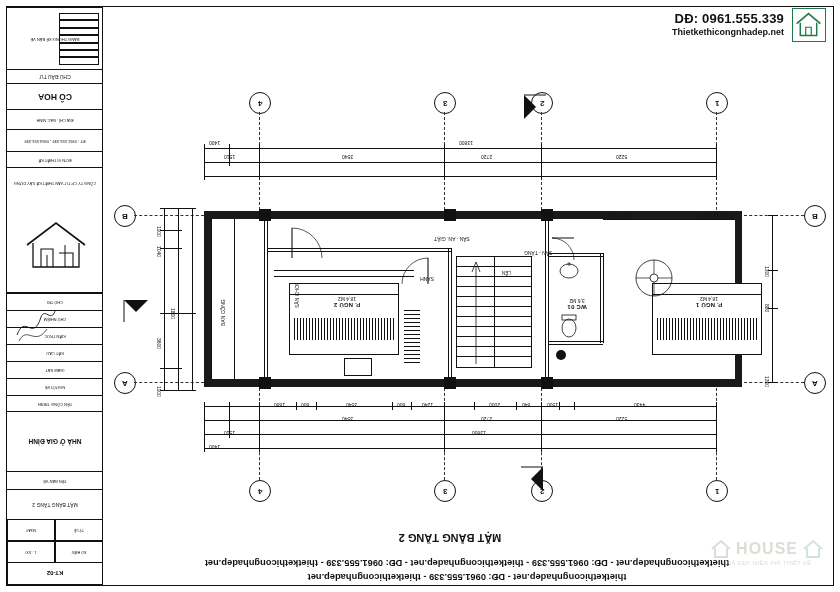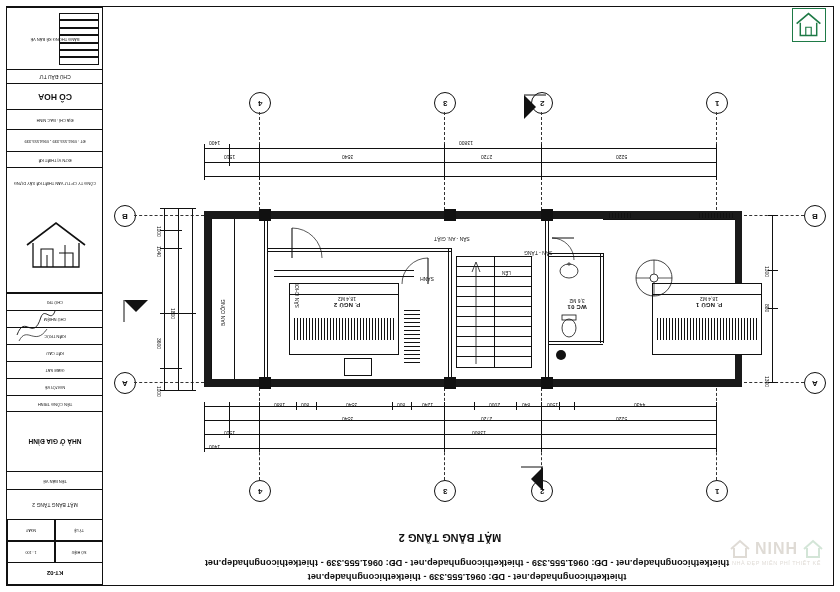--- a/index.html
+++ b/index.html
@@ -154,20 +154,24 @@
       </div>
       <div class="grid-sm rot180" style="left:48px;top:22px;width:48px;height:22px;">
         <span>SỐ HIỆU</span>
       </div>
       <div class="grid-sm rot180" style="left:0;top:44px;width:96px;height:22px;border-bottom:none;">
         <span style="font-size:6px;font-weight:bold;">KT-02</span>
       </div>
     </div>
   </div>
 
+  <div class="hdr" style="right:56px;top:11px;">
+    <div class="l1">DĐ: 0961.555.339</div>
+    <div class="l2">Thietkethicongnhadep.net</div>
+  </div>
   <div class="hdr-logo">
     <svg viewBox="0 0 34 34" width="31" height="31">
       <path d="M4 16 L17 5 L30 16" fill="none" stroke="#1e7a46" stroke-width="1.8"></path>
       <path d="M8 15 L8 29 L26 29 L26 15" fill="none" stroke="#1e7a46" stroke-width="1.6"></path>
       <path d="M14 29 L14 20 L20 20 L20 29" fill="none" stroke="#1e7a46" stroke-width="1.3"></path>
     </svg>
   </div>
 
   <div class="dwg">
 
@@ -432,21 +436,21 @@
   <div class="plan-title">MẶT BẰNG TẦNG 2</div>
   <div class="botline2">thietkethicongnhadep.net - DĐ: 0961.555.339 - thietkethicongnhadep.net - DĐ: 0961.555.339 - thietkethicongnhadep.net</div>
   <div class="botline">thietkethicongnhadep.net - DĐ: 0961.555.339 - thietkethicongnhadep.net</div>
 
   <div class="wm">
     <div style="display:flex;align-items:center;gap:4px;">
       <svg width="22" height="22" viewBox="0 0 22 22">
         <path d="M2 11 L11 3 L20 11" fill="none" stroke="#b9b0a4" stroke-width="2"></path>
         <path d="M5 10 L5 19 L17 19 L17 10" fill="none" stroke="#b9b0a4" stroke-width="2"></path>
       </svg>
-      <span class="wtxt">NINH</span>
+      <span class="wtxt">HOUSE</span>
       <svg width="22" height="22" viewBox="0 0 22 22">
         <path d="M2 11 L11 3 L20 11" fill="none" stroke="#9fc7a8" stroke-width="2"></path>
         <path d="M5 10 L5 19 L17 19 L17 10" fill="none" stroke="#9fc7a8" stroke-width="2"></path>
       </svg>
     </div>
     <div class="wsub">NHÀ ĐẸP MIỄN PHÍ THIẾT KẾ</div>
   </div>
 </div>
 
 </body></html>

